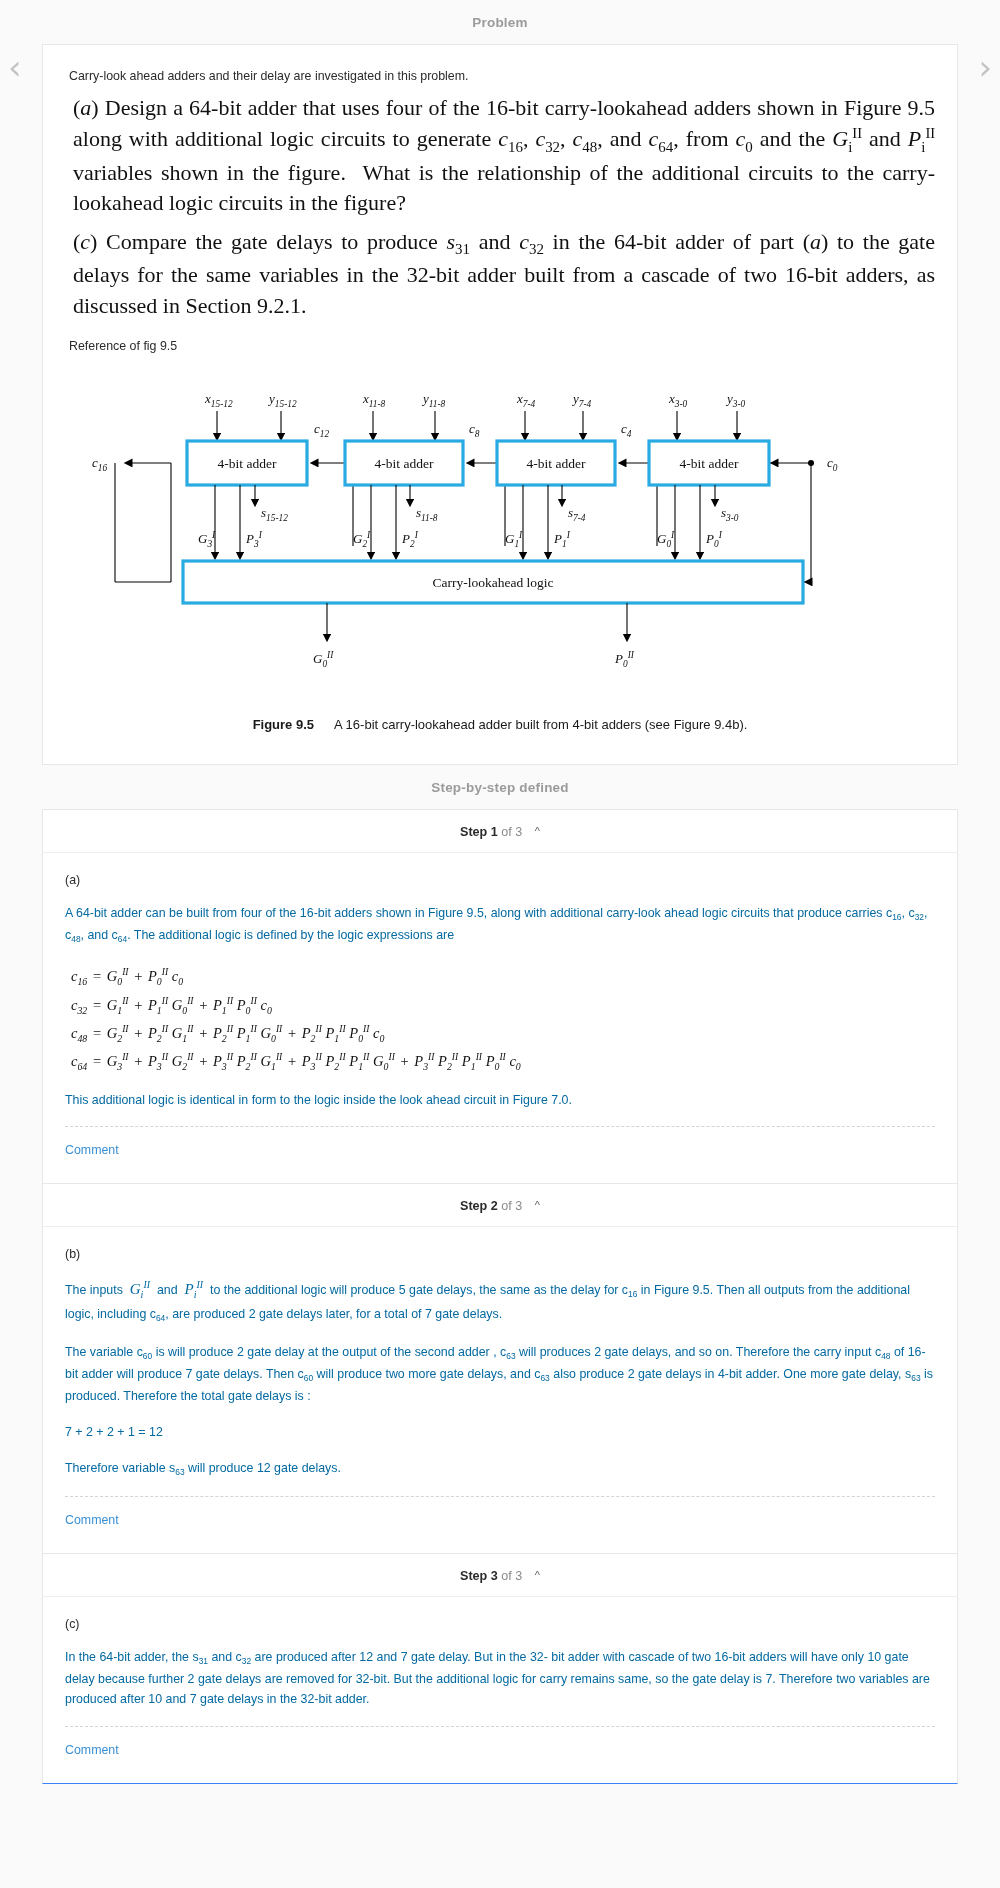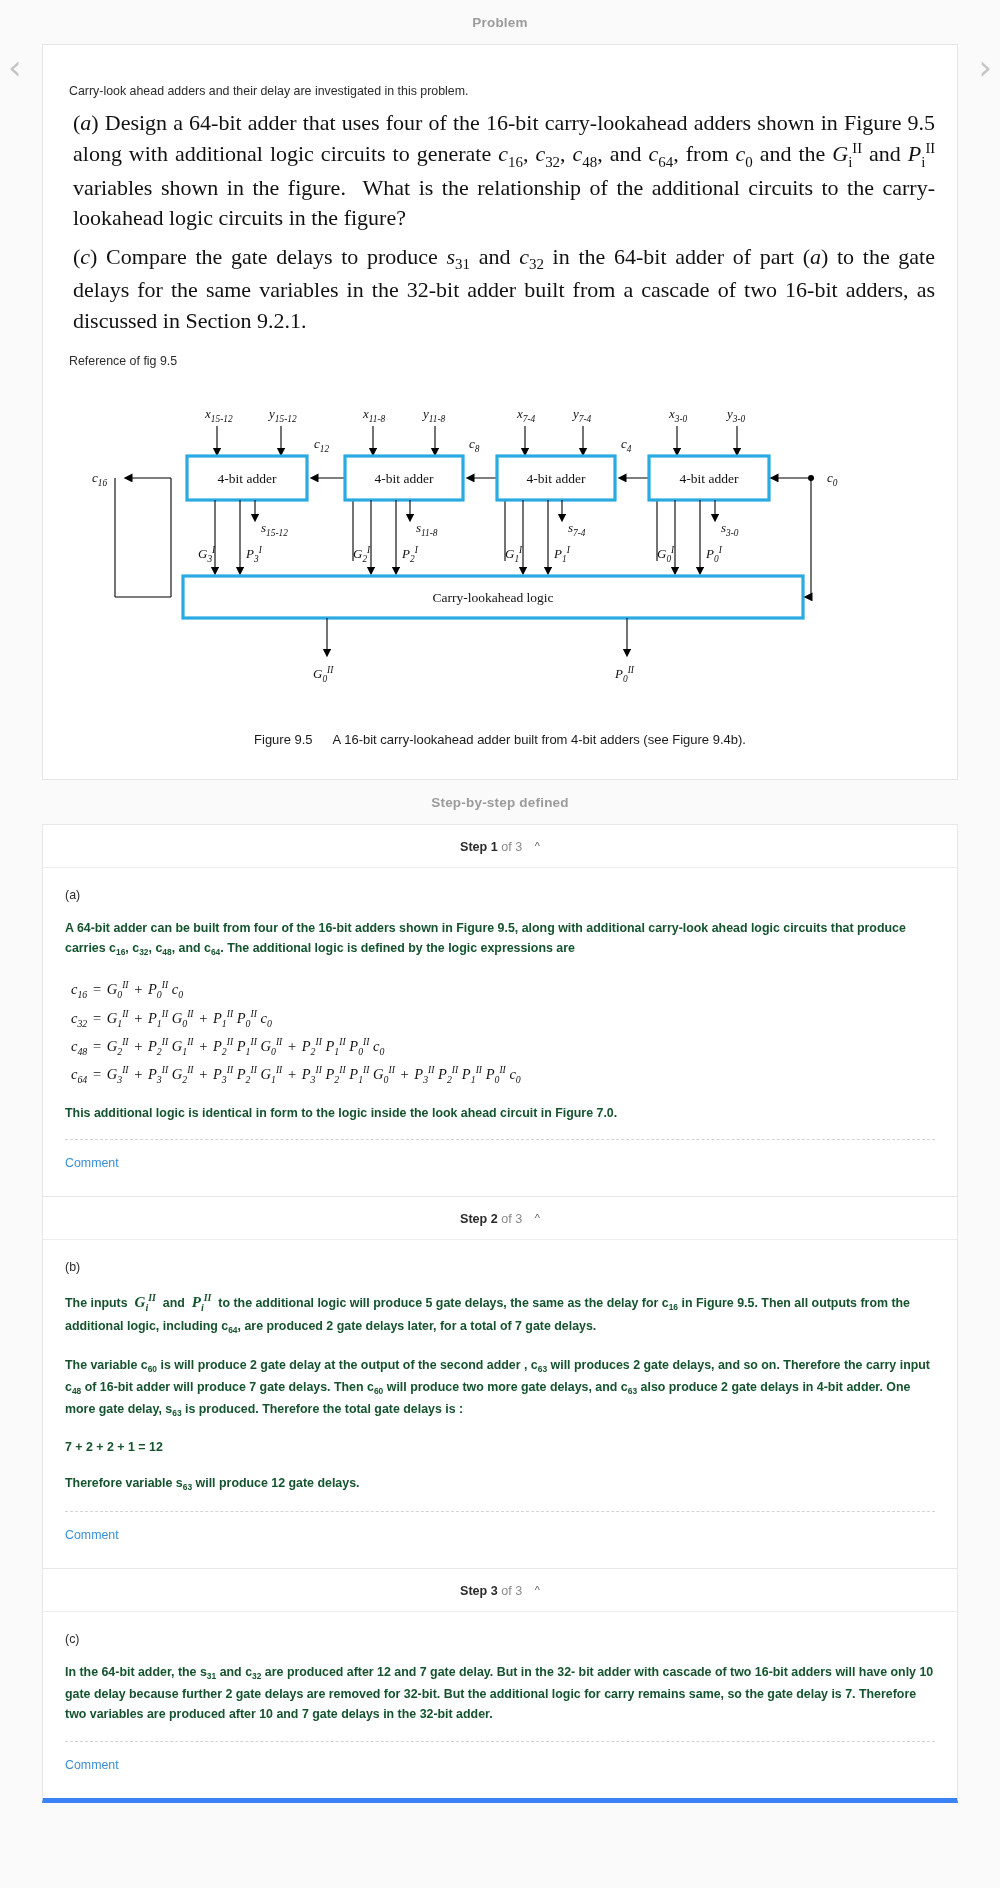--- a/index.html
+++ b/index.html
@@ -39,21 +39,21 @@
   .card {
     background: #ffffff;
     border: 1px solid #e7e7e7;
     margin: 0 42px;
   }
   .problem-card { padding: 24px 22px 26px 22px; }
 
   .intro-line {
     font-size: 12.4px;
     color: #2b2b2b;
-    margin: 15px 0 10px 4px;
+    margin: 0 0 10px 4px;
   }
 
   
   .serif-block {
     font-family: "Liberation Serif", serif;
     font-size: 22px;
     line-height: 1.38;
     color: #111;
     text-align: justify;
     margin: 0 0 9px 0;
@@ -71,31 +71,31 @@
 
   
   .figure-wrap { margin: 18px 0 6px 0; }
   .figure-caption {
     font-family: "Liberation Sans", sans-serif;
     font-size: 13px;
     text-align: center;
     margin-top: 12px;
     color: #1a1a1a;
   }
-  .figure-caption b { font-weight: normal; }
+  .figure-caption b { font-weight: bold; }
   .figure-caption .cap-text { margin-left: 20px; }
 
   
   .steps-wrap { margin: 0 42px; }
   .step-card {
     background: #fff;
     border: 1px solid #e7e7e7;
     border-bottom: none;
   }
-  .step-card:last-child { border-bottom: 5px solid #3b82f6; }
+  .step-card:last-child { border-bottom: 1px solid #3b82f6; }
   .step-header {
     text-align: center;
     padding: 15px 0 13px 0;
     font-size: 12.6px;
     color: #2b2b2b;
     border-bottom: 1px solid #ededed;
   }
   .step-header .num { font-weight: bold; }
   .step-header .of { color: #8a8a8a; }
   .chev {
@@ -108,23 +108,22 @@
   .step-body { padding: 20px 22px 8px 22px; }
   .para-label {
     font-family: "Liberation Sans", sans-serif;
     font-size: 12.4px;
     margin: 0 0 16px 0;
     color: #2b2b2b;
   }
   .para {
     font-size: 12.4px;
     line-height: 1.62;
-    color: #14532d;
+    color: #0369a1;
     margin: 0 0 16px 0;
-    font-weight: bold;
   }
   .para .mathy { font-family: "Liberation Serif", serif; font-style: italic; font-size: 15px; }
 
   .eq-list { margin: 4px 0 14px 6px; }
   .eq {
     font-family: "Liberation Serif", serif;
     font-size: 14.5px;
     font-style: italic;
     color: #111;
     line-height: 1.85;

